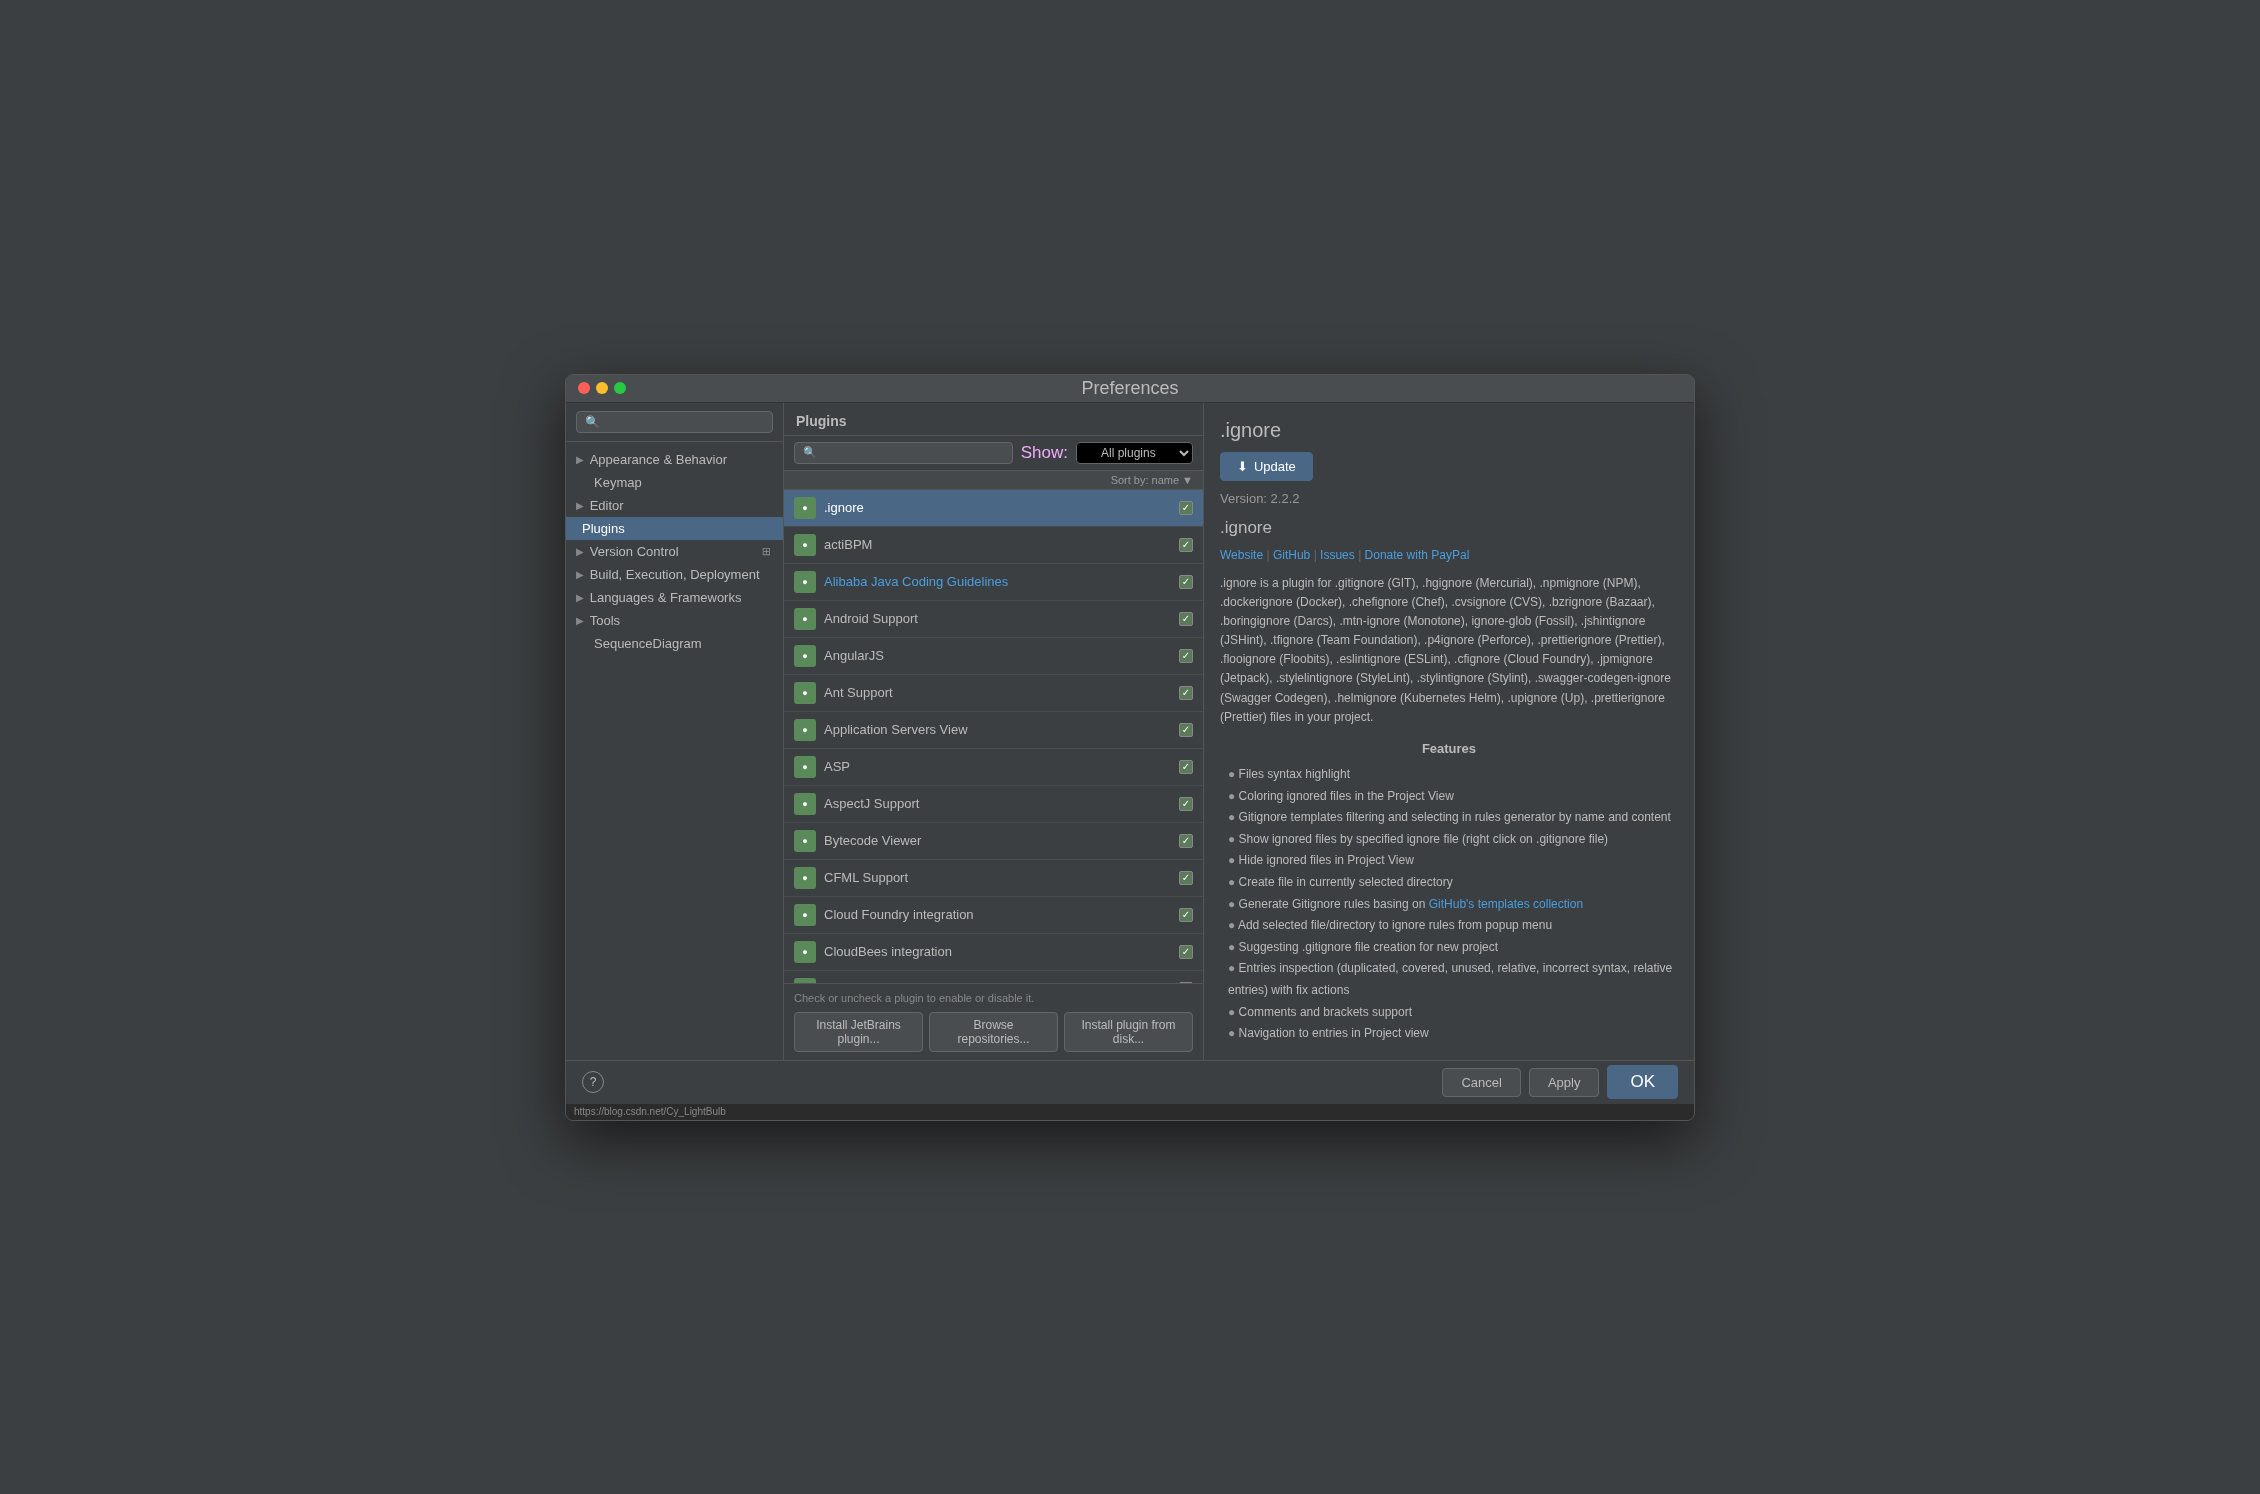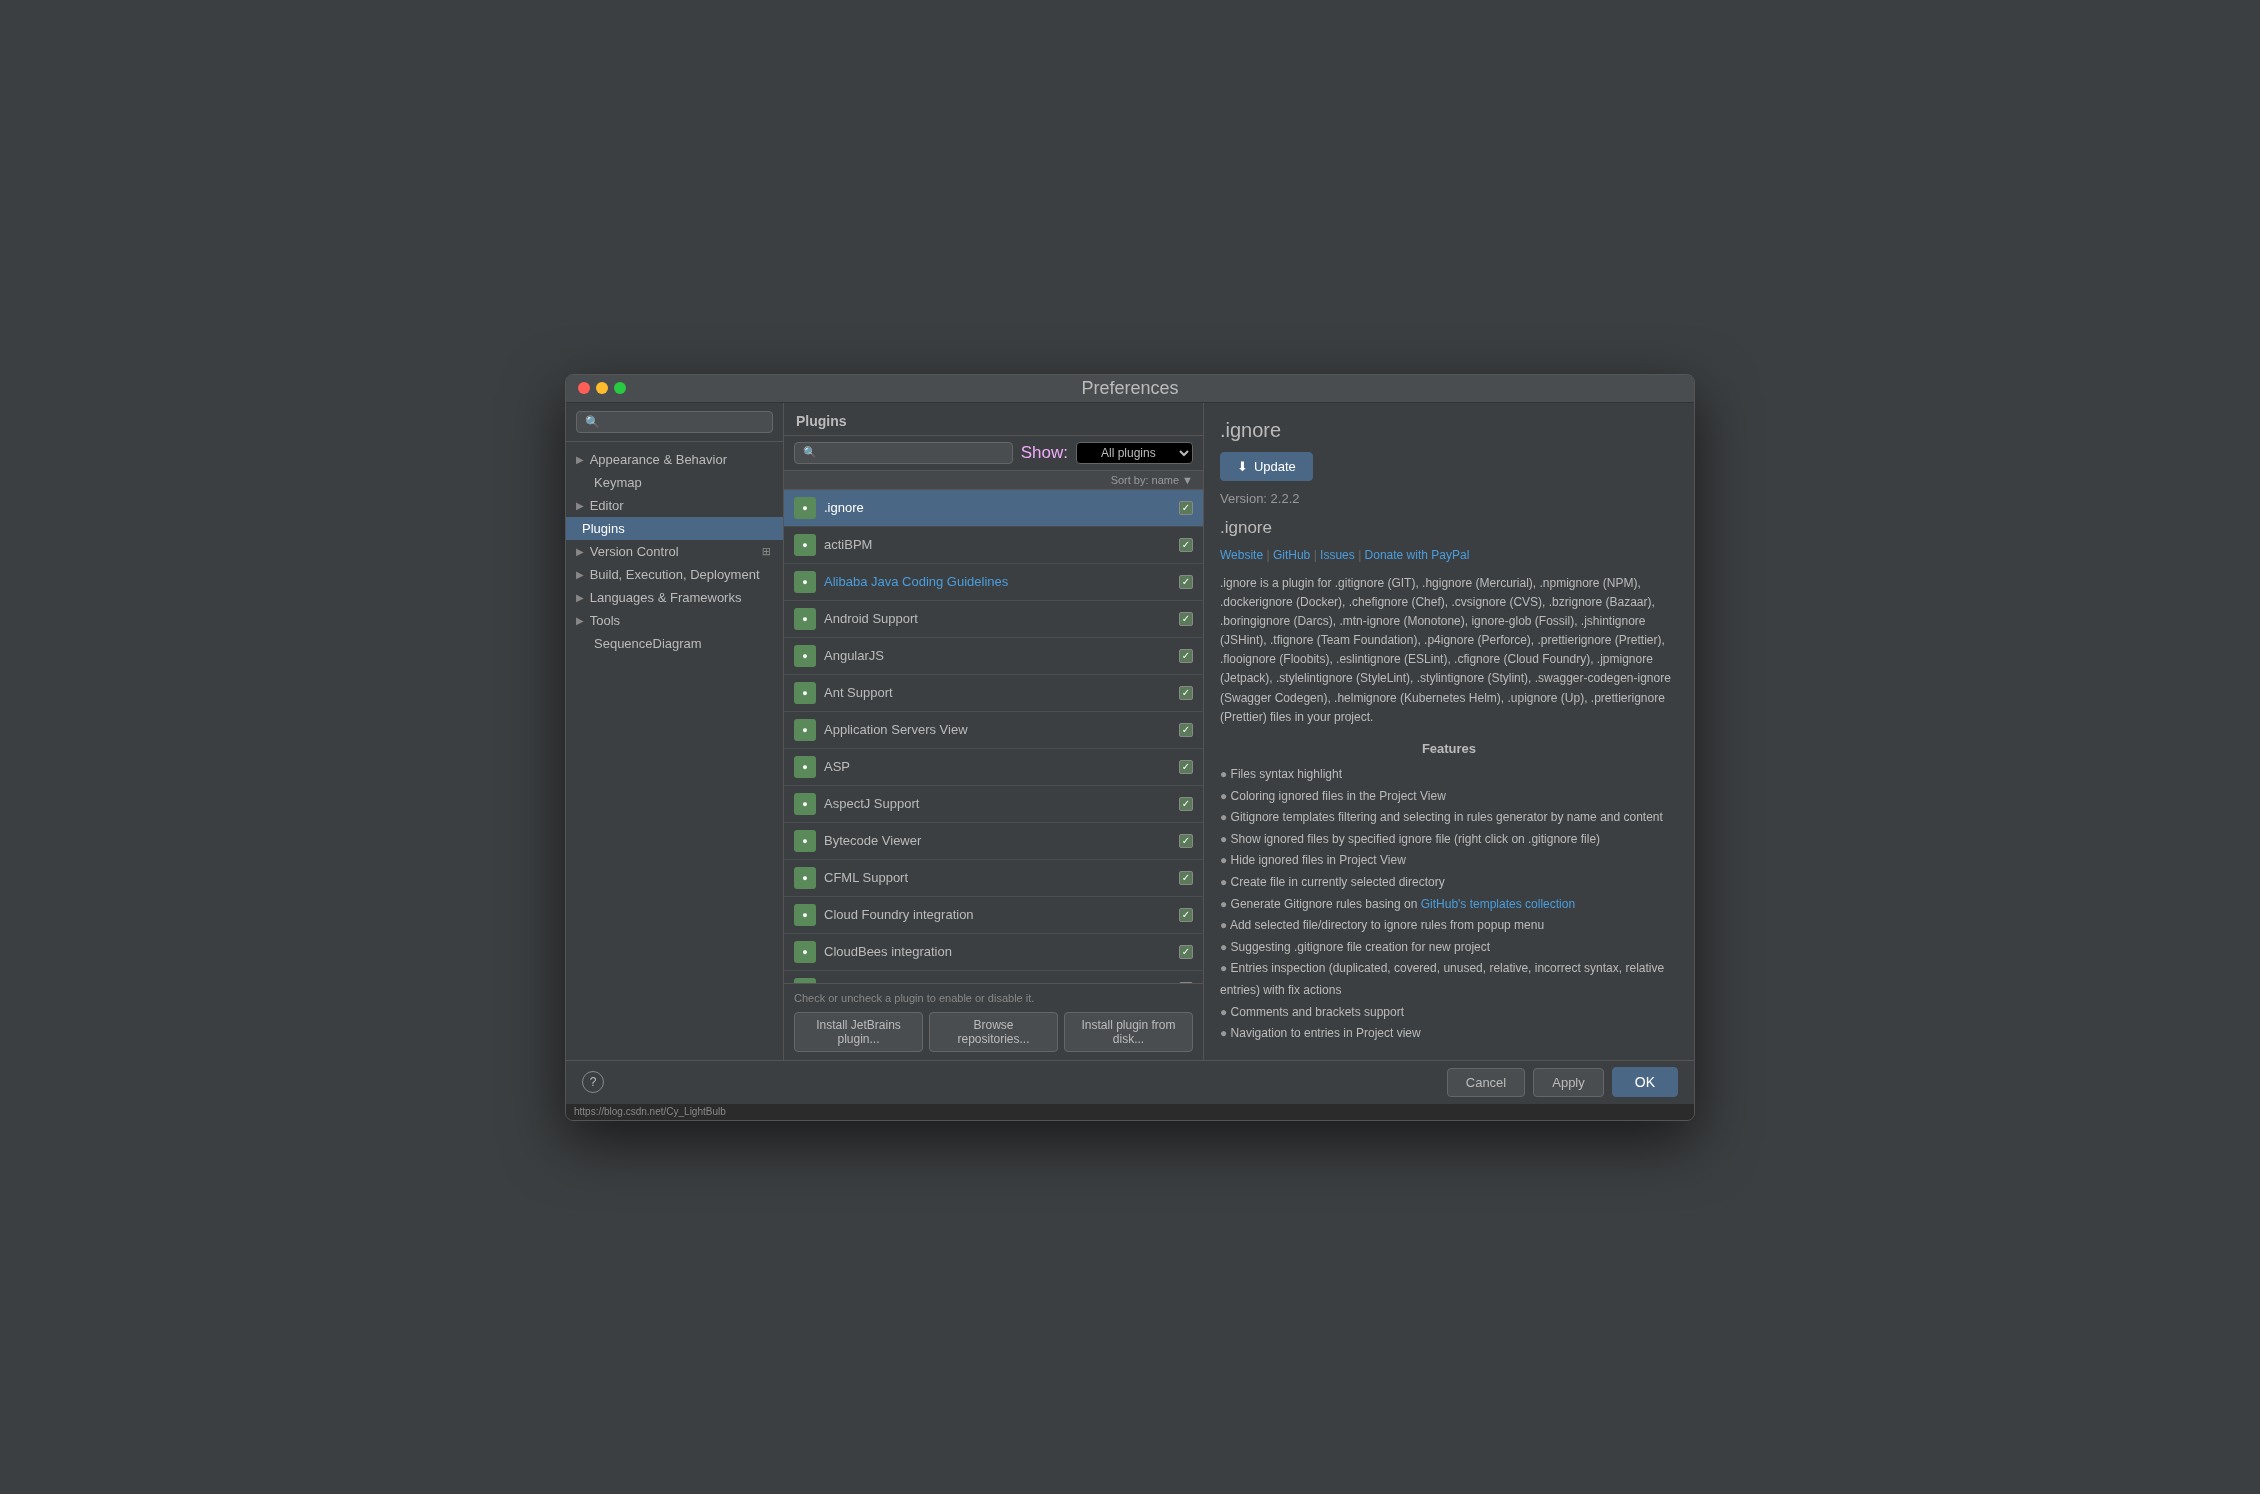--- a/index.html
+++ b/index.html
@@ -292,20 +292,21 @@
       font-size: 13px;
       font-weight: bold;
       margin-bottom: 8px;
       text-align: center;
     }
     .features-list {
       list-style: none;
       color: #bbb;
       font-size: 12px;
       line-height: 1.8;
+      margin-left: 8px;
     }
     .features-list li::before {
       content: '● ';
       color: #999;
     }
     .features-list a { color: #4a9ede; text-decoration: none; }
     
     .bottom-bar {
       height: 44px;
       background: #3c3f41;
@@ -348,21 +349,21 @@
       color: #bbb;
       font-size: 13px;
       padding: 6px 18px;
       cursor: pointer;
     }
     .btn-ok {
       background: #4a6785;
       border: 1px solid #4a6785;
       border-radius: 4px;
       color: #fff;
-      font-size: 14px;
+      font-size: 17px;
       padding: 6px 22px;
       cursor: pointer;
     }
     
     ::-webkit-scrollbar { width: 6px; }
     ::-webkit-scrollbar-track { background: #3c3f41; }
     ::-webkit-scrollbar-thumb { background: #666; border-radius: 3px; }
     
     .url-bar {
       background: #2b2b2b;

